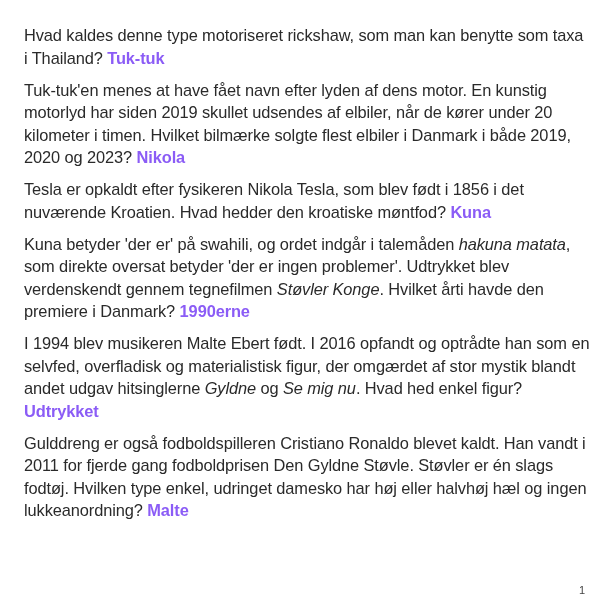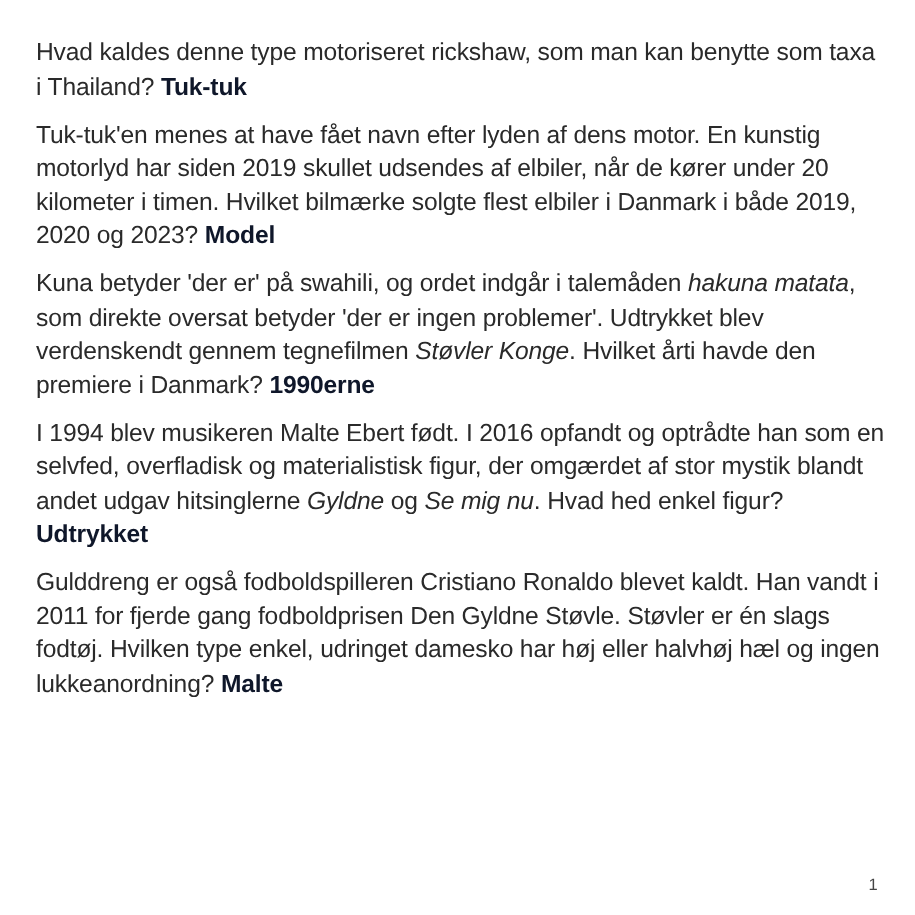--- a/index.html
+++ b/index.html
@@ -22,21 +22,21 @@
       width: 566px;
     }
     .para {
       font-size: 16.4px;
       line-height: 22.5px;
       margin: 0 0 9.5px 0;
       letter-spacing: -0.1px;
     }
     .para b {
       font-weight: bold;
-      color: #0f172a;
+      color: #8b5cf6;
       margin-top: 30px;
     }
     .para i {
       font-style: italic;
     }
     .logo {
       position: absolute;
       left: 10px;
       top: 604px;
       height: 26px;
@@ -74,21 +74,24 @@
     }
   </style>
 </head>
 <body>
 
 <div class="content">
   <p class="para">
     <span>Hvad kaldes denne type motoriseret rickshaw, som man kan benytte som taxa i Thailand? </span><b>Tuk-tuk</b>
   </p>
   <p class="para">
-    <span>Tuk-tuk'en menes at have fået navn efter lyden af dens motor. En kunstig motorlyd har siden 2019 skullet udsendes af elbiler, når de kører under 20 kilometer i timen. Hvilket bilmærke solgte flest elbiler i Danmark i både 2019, 2020 og 2023? </span><b>Model</b>
+    <span>Tuk-tuk'en menes at have fået navn efter lyden af dens motor. En kunstig motorlyd har siden 2019 skullet udsendes af elbiler, når de kører under 20 kilometer i timen. Hvilket bilmærke solgte flest elbiler i Danmark i både 2019, 2020 og 2023? </span><b>Nikola</b>
+  </p>
+  <p class="para">
+    <span>Tesla er opkaldt efter fysikeren Nikola Tesla, som blev født i 1856 i det nuværende Kroatien. Hvad hedder den kroatiske møntfod? </span><b>Kuna</b>
   </p>
   <p class="para">
     <span>Kuna betyder 'der er' på swahili, og ordet indgår i talemåden </span><i>hakuna matata</i><span>, som direkte oversat betyder 'der er ingen problemer'. Udtrykket blev verdenskendt gennem tegnefilmen </span><i>Støvler Konge</i><span>. Hvilket årti havde den premiere i Danmark? </span><b>1990erne</b>
   </p>
   <p class="para">
     <span>I 1994 blev musikeren Malte Ebert født. I 2016 opfandt og optrådte han som en selvfed, overfladisk og materialistisk figur, der omgærdet af stor mystik blandt andet udgav hitsinglerne </span><i>Gyldne</i><span> og </span><i>Se mig nu</i><span>. Hvad hed enkel figur? </span><b>Udtrykket</b>
   </p>
   <p class="para">
     <span>Gulddreng er også fodboldspilleren Cristiano Ronaldo blevet kaldt. Han vandt i 2011 for fjerde gang fodboldprisen Den Gyldne Støvle. Støvler er én slags fodtøj. Hvilken type enkel, udringet damesko har høj eller halvhøj hæl og ingen lukkeanordning? </span><b>Malte</b>
   </p>

